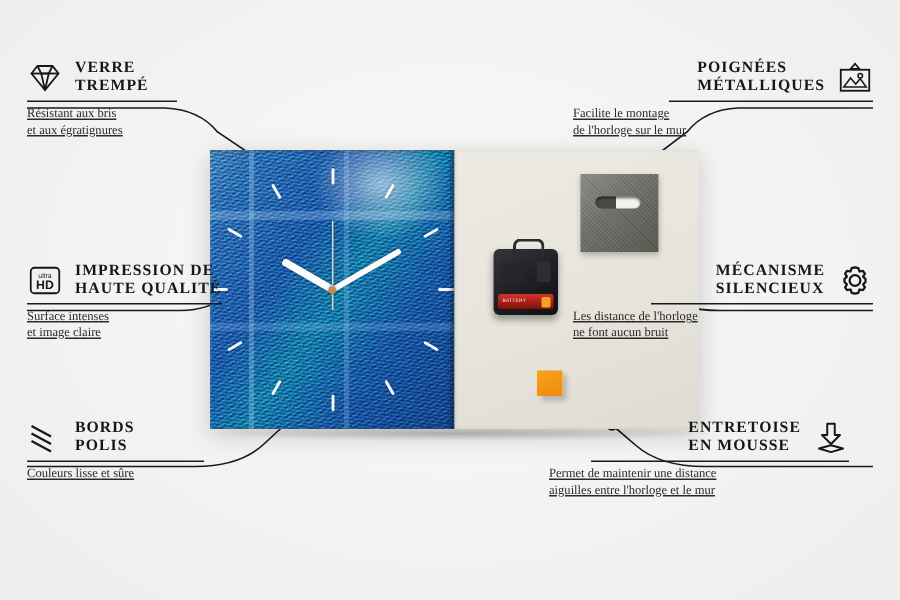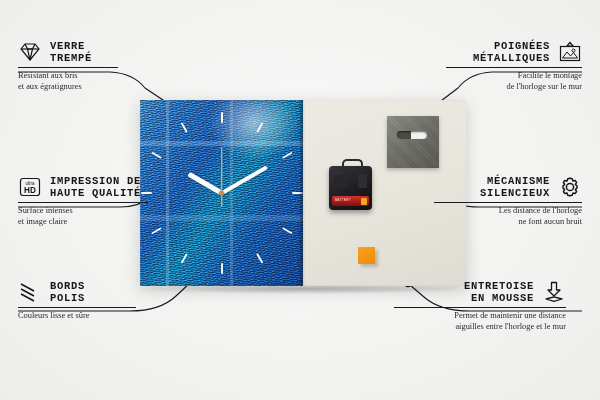--- a/index.html
+++ b/index.html
@@ -78,27 +78,27 @@
     font-family:"Liberation Sans",sans-serif;}
   .foam{position:absolute;left:55px;top:147px;width:17px;height:17px;
     background:linear-gradient(150deg,#f9a21b 0%,#ef8a0d 100%);
     box-shadow:3px 3px 3px rgba(0,0,0,.18);}
   .prod-shadow{position:absolute;left:140px;top:284px;width:330px;height:10px;
     background:radial-gradient(ellipse at center,rgba(0,0,0,.22),rgba(0,0,0,0) 72%);}
 
   
   .callout{position:absolute;width:200px;}
   .callout.left{text-align:left;}
-  .callout.right{text-align:right;}
+  .callout.right{}
   .co-head{display:flex;align-items:center;gap:8px;}
   .callout.right .co-head{flex-direction:row-reverse;}
   .co-title{font-weight:bold;font-size:10.5px;line-height:12px;letter-spacing:.7px;color:#16161a;
-    text-transform:uppercase;font-family:Liberation Mono, monospace;}
+    text-transform:uppercase;}
   .co-rule{height:0;border-top:1.1px solid #1a1a1e;margin:3px 0 3px 0;}
-  .co-sub{font-size:8.4px;line-height:10.5px;color:#2a2a2e;}
+  .co-sub{font-size:8.4px;line-height:10.5px;color:#2a2a2e;text-decoration:underline;}
   .ico{width:24px;height:24px;flex:0 0 24px;display:block;}
   .ico svg{display:block;width:24px;height:24px;}
 
   
   #leaders{position:absolute;inset:0;pointer-events:none;}
 </style>
 </head>
 <body>
 
 <div id="stage">

